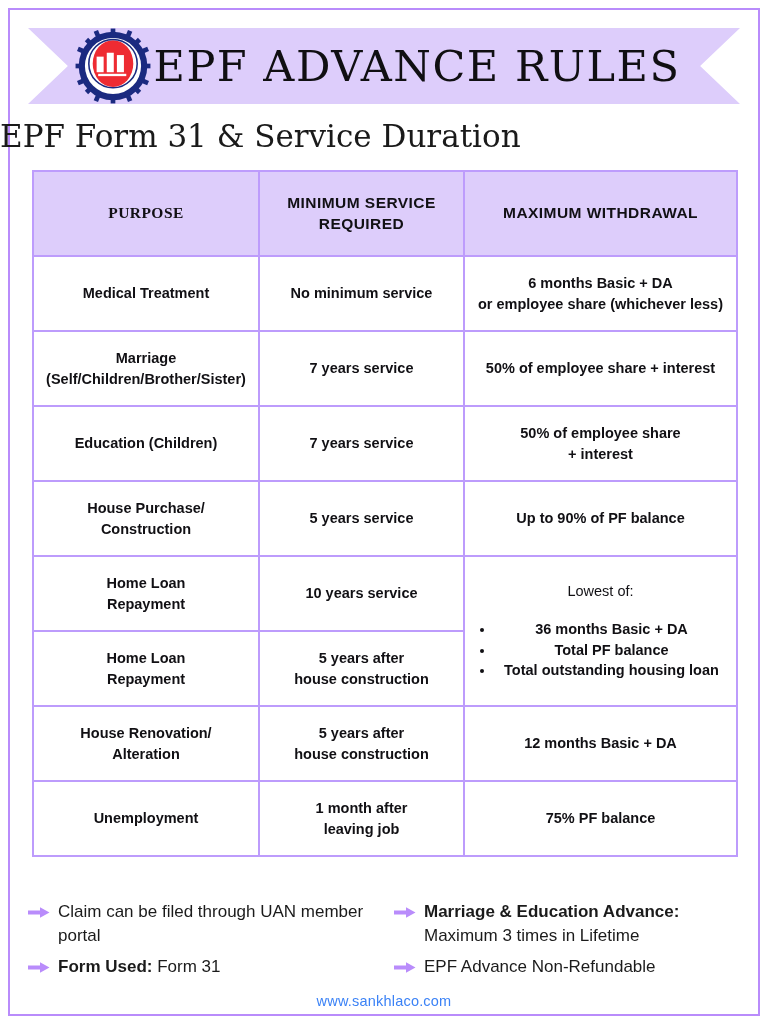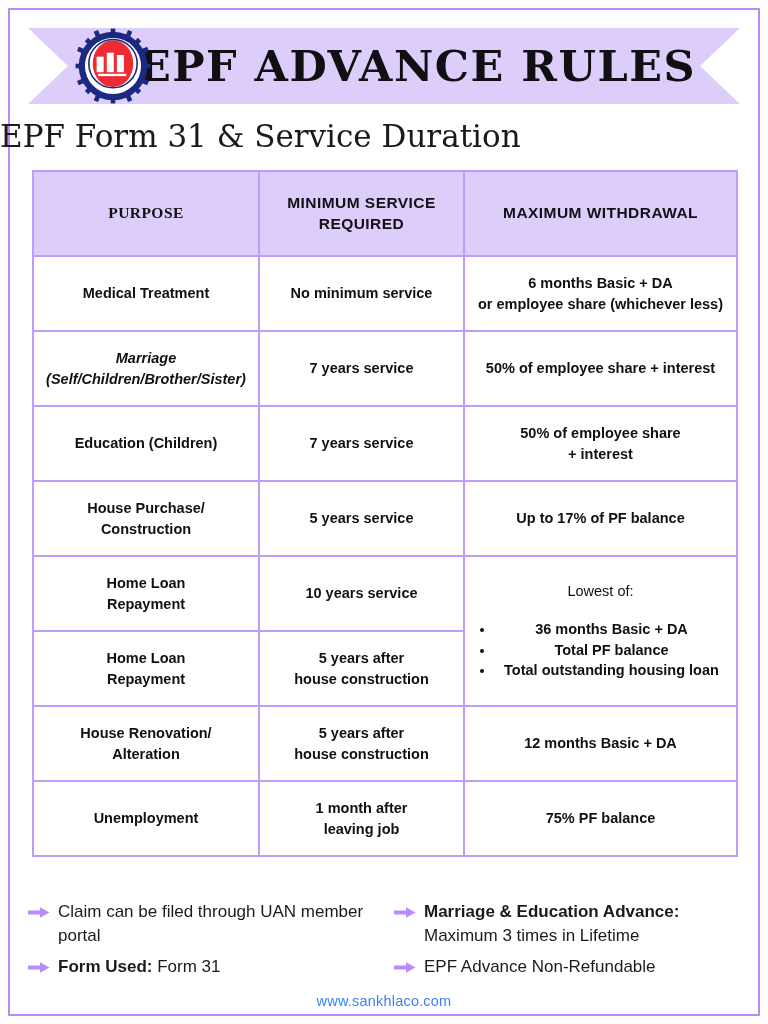--- a/index.html
+++ b/index.html
@@ -46,21 +46,21 @@
       94.4% 50%, 100% 100%,
       0% 100%, 5.6% 50%
     );
     display: flex;
     align-items: center;
     justify-content: center;
   }
 
   #banner-title {
     font-family: "DejaVu Serif", "Liberation Serif", serif;
-    font-weight: 700;
+    font-weight: 400;
     font-size: 43px;
     letter-spacing: 1.5px;
     color: #100f12;
     line-height: 1;
     padding-left: 66px;
   }
 
   
   #logo {
     position: absolute;
@@ -120,21 +120,20 @@
     font-weight: 700;
     line-height: 1.42;
   }
 
   tbody tr { height: 75px; }
 
   td.small-note {
     font-size: 12.5px;
     font-weight: 700;
     line-height: 1.45;
-    font-style: italic;
   }
 
   td.bullet-cell {
     text-align: left;
     vertical-align: middle;
     padding-left: 14px;
     font-size: 14.5px;
     line-height: 1.5;
   }
   td.bullet-cell .lead { font-weight: 400; display: block; margin-bottom: 17px; }
@@ -253,21 +252,21 @@
     <tr>
       <td>Education (Children)</td>
       <td>7 years service</td>
       <td style="white-space: pre-line; border-radius: 30px;">50% of employee share
 + interest</td>
     </tr>
     <tr>
       <td style="white-space: pre-line;">House Purchase/
 Construction</td>
       <td>5 years service</td>
-      <td>Up to 17% of PF balance</td>
+      <td>Up to 90% of PF balance</td>
     </tr>
     <tr>
       <td style="white-space: pre-line;">Home Loan
 Repayment</td>
       <td>10 years service</td>
       <td class="bullet-cell" rowspan="2">
         <span class="lead">Lowest of:</span>
         <ul>
           <li>36 months Basic + DA</li>
           <li>Total PF balance</li>

